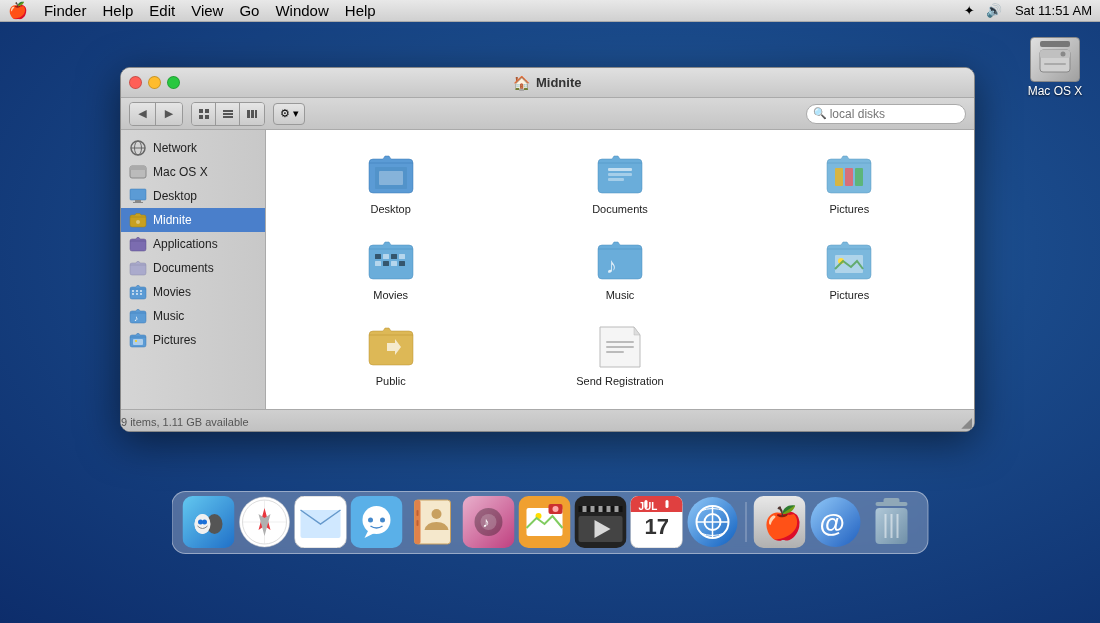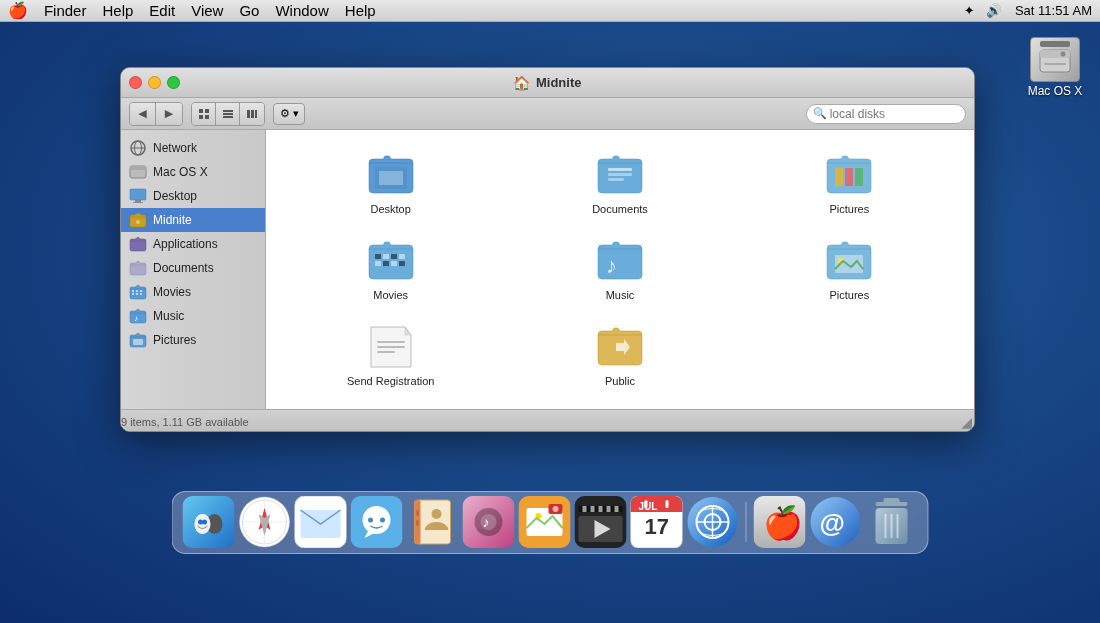--- a/index.html
+++ b/index.html
@@ -611,36 +611,36 @@
             <path d="M2 12 L46 12" stroke="#5a98c0" stroke-width="0.5"></path>
             <rect x="10" y="18" width="28" height="18" rx="1" fill="rgba(255,255,255,0.4)"></rect>
             <circle cx="16" cy="24" r="3" fill="#ffdd44"></circle>
             <path d="M10 32 L18 24 L26 30 L32 24 L38 32" stroke="rgba(80,160,80,0.8)" stroke-width="2" fill="none"></path>
           </svg>
           <span class="file-label">Pictures</span>
         </div>
 
         <div class="file-item">
           <svg class="file-icon" viewBox="0 0 48 48">
+            <path d="M2 12 Q2 8 6 8 L16 8 L18 5 L22 5 L24 8 L42 8 Q46 8 46 12 L46 38 Q46 42 42 42 L6 42 Q2 42 2 38 Z" fill="#ddb856" stroke="#bb9030" stroke-width="0.5"></path>
+            <path d="M2 12 L46 12" stroke="#bb9030" stroke-width="0.5"></path>
+            <path d="M20 20 L28 20 L28 16 L34 24 L28 32 L28 28 L20 28 Z" fill="rgba(255,255,255,0.7)"></path>
+          </svg>
+          <span class="file-label">Public</span>
+        </div>
+
+        <div class="file-item">
+          <svg class="file-icon" viewBox="0 0 48 48">
             <path d="M10 4 L38 4 L44 12 L44 44 L4 44 L4 4 Z" fill="#f5f5f5" stroke="#bbb" stroke-width="1"></path>
             <path d="M38 4 L38 12 L44 12 Z" fill="#ddd" stroke="#bbb" stroke-width="0.5"></path>
             <rect x="10" y="18" width="28" height="2" rx="1" fill="#bbb"></rect>
             <rect x="10" y="23" width="28" height="2" rx="1" fill="#bbb"></rect>
             <rect x="10" y="28" width="18" height="2" rx="1" fill="#bbb"></rect>
           </svg>
           <span class="file-label">Send Registration</span>
-        </div>
-
-        <div class="file-item">
-          <svg class="file-icon" viewBox="0 0 48 48">
-            <path d="M2 12 Q2 8 6 8 L16 8 L18 5 L22 5 L24 8 L42 8 Q46 8 46 12 L46 38 Q46 42 42 42 L6 42 Q2 42 2 38 Z" fill="#ddb856" stroke="#bb9030" stroke-width="0.5"></path>
-            <path d="M2 12 L46 12" stroke="#bb9030" stroke-width="0.5"></path>
-            <path d="M20 20 L28 20 L28 16 L34 24 L28 32 L28 28 L20 28 Z" fill="rgba(255,255,255,0.7)"></path>
-          </svg>
-          <span class="file-label">Public</span>
         </div>
 
 
       </div>
     </div>
 
     <div class="statusbar">
       <span>9 items, 1.11 GB available</span>
       <span class="statusbar-resize">◢</span>
     </div>

